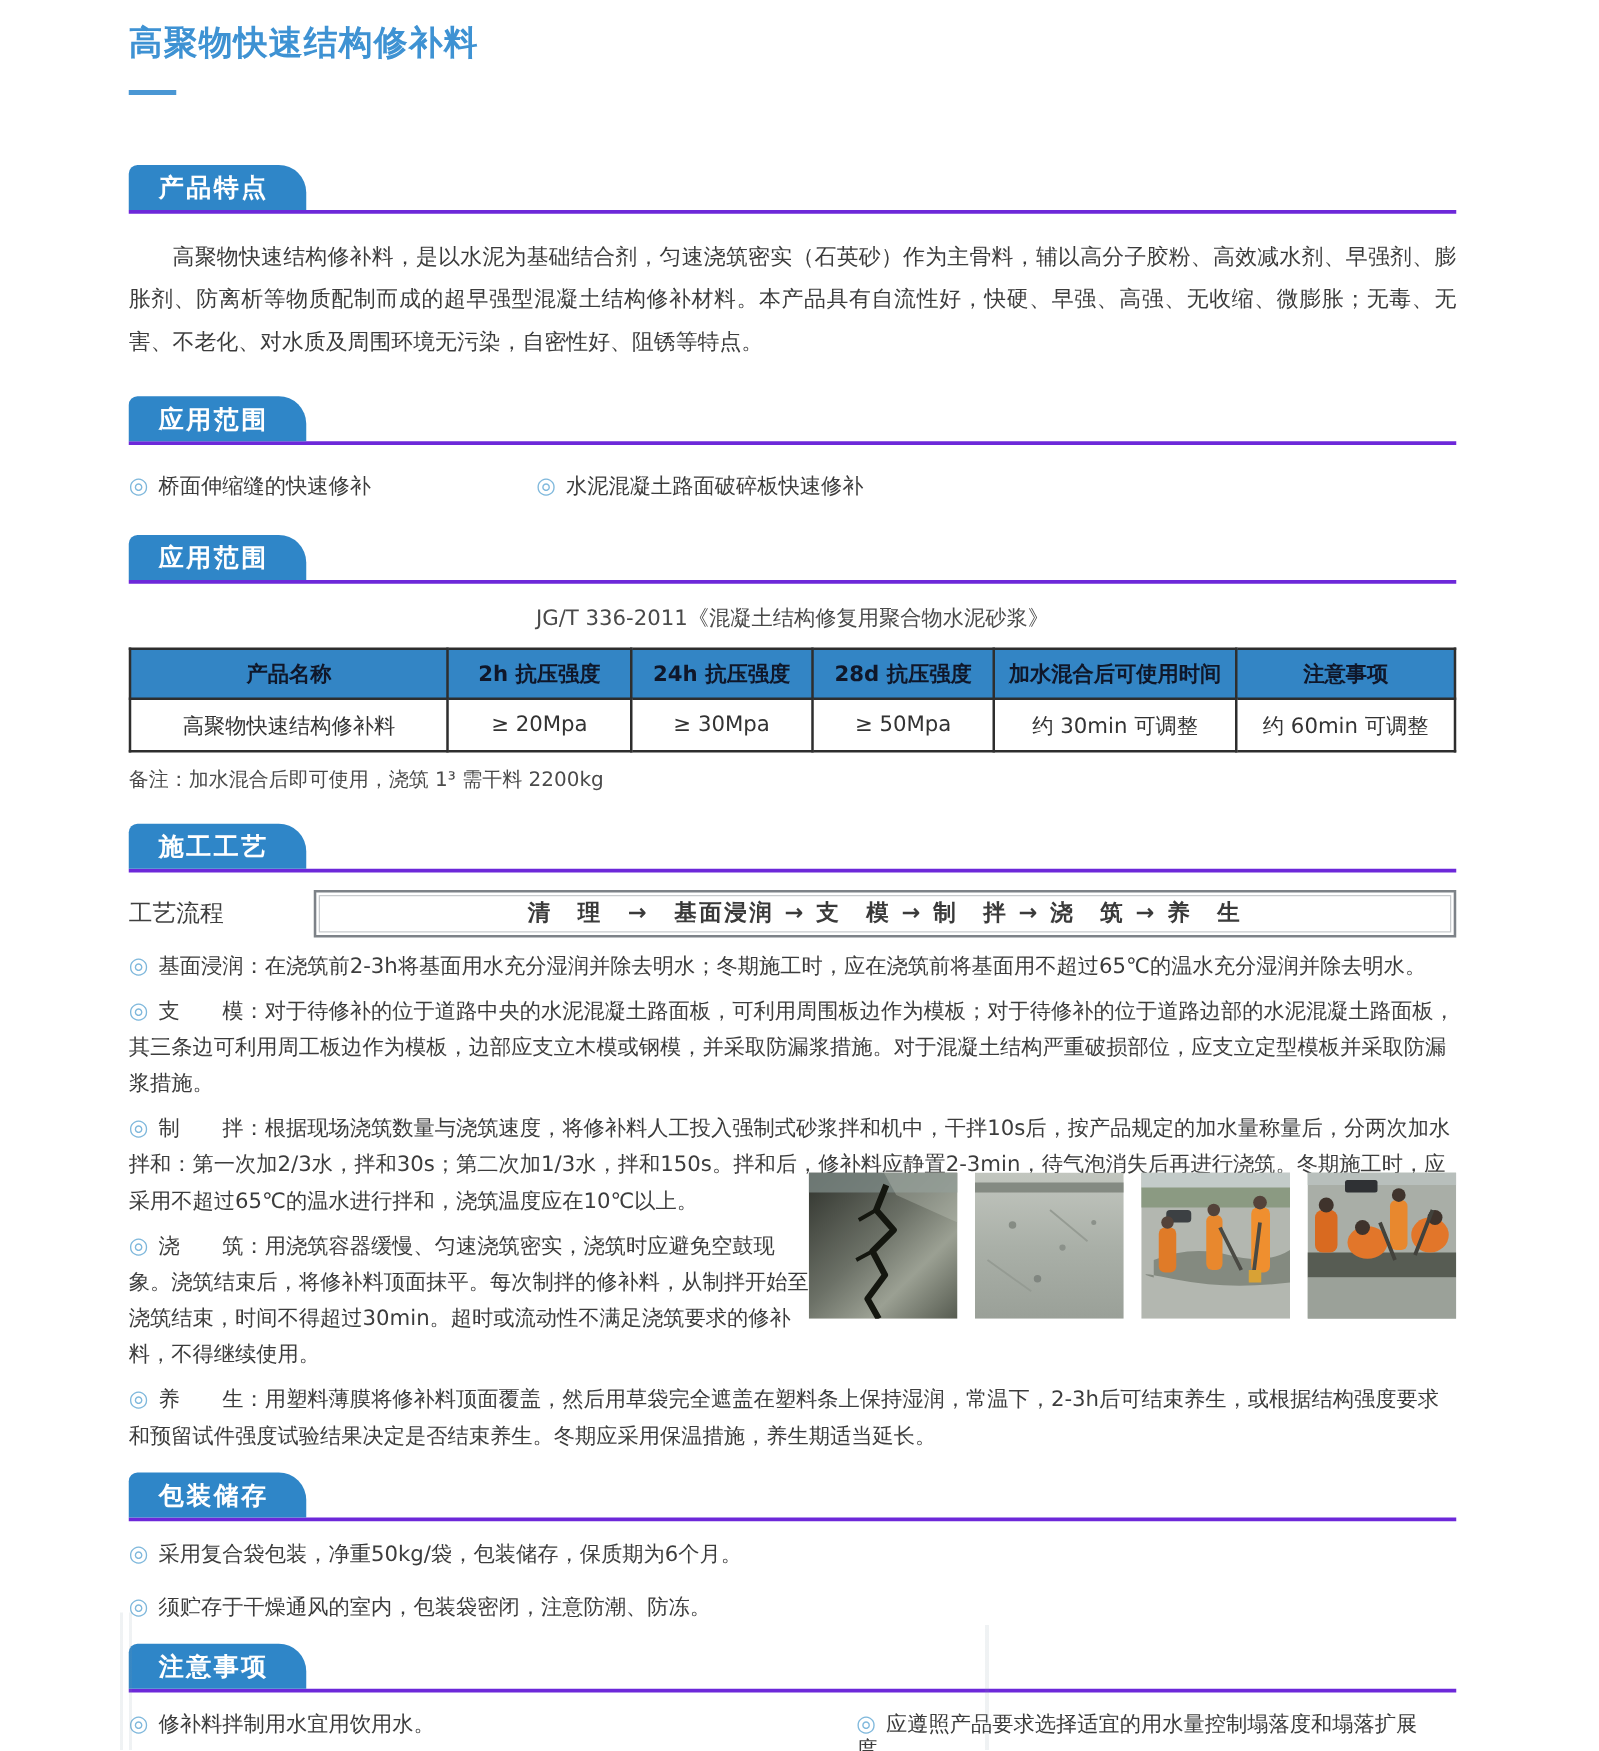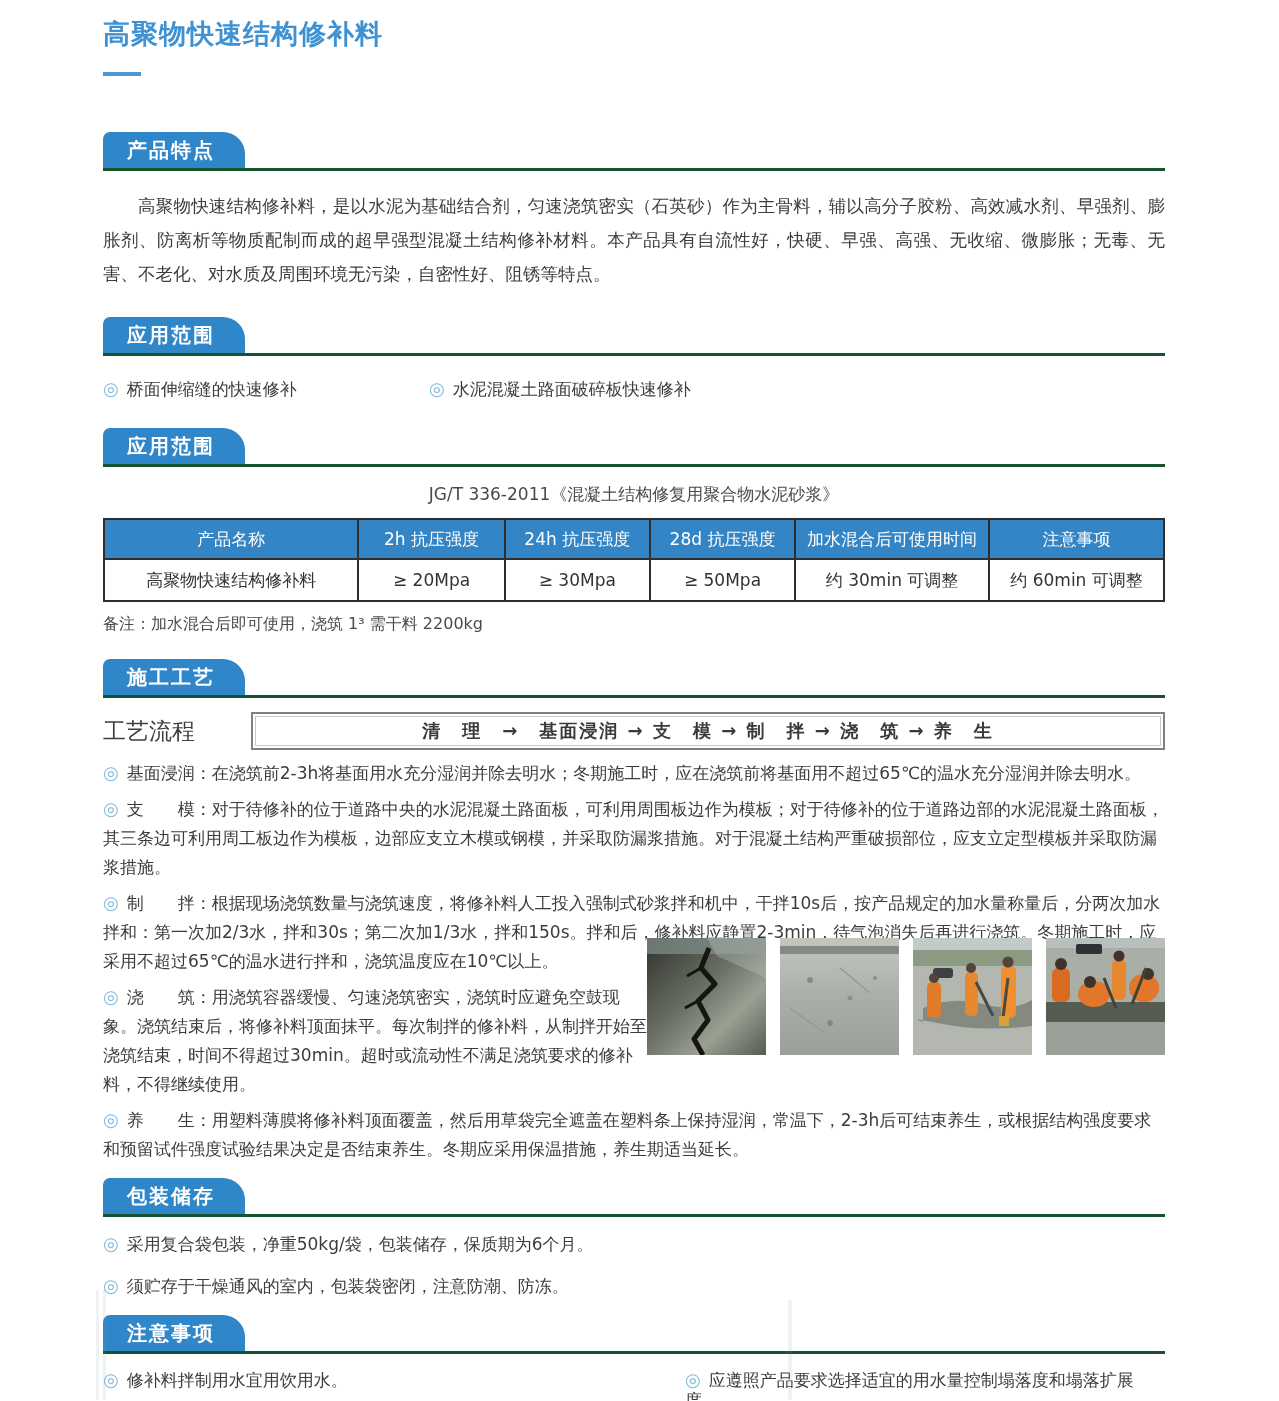--- a/index.html
+++ b/index.html
@@ -8,21 +8,21 @@
     font-family:"DejaVu Sans","Liberation Sans",sans-serif;color:#3c3c3c;
     position:relative;
   }
   .content{position:absolute;left:103px;top:0;width:1062px;}
 
   
   .page-title{margin:16px 0 0 0;font-size:27px;font-weight:bold;color:#3e92d3;letter-spacing:1px;}
   .title-underline{width:38px;height:4px;background:#4a97d4;margin-top:20px;}
 
   
-  .sec-head{border-bottom:3px solid #14532d;line-height:0;}
+  .sec-head{border-bottom:3px solid #6d28d9;line-height:0;}
   .sec-tab{
     display:inline-block;background:#2f86c8;color:#ffffff;font-weight:bold;
     font-size:20px;line-height:36px;padding:0 30px 0 24px;
     border-radius:7px 22px 0 0;letter-spacing:2px;
   }
   .mt-features{margin-top:56px;}
   .mt-applications{margin-top:26px;}
   .mt-performance{margin-top:24px;}
   .mt-process{margin-top:24px;}
   .mt-packaging{margin-top:14px;}
@@ -35,27 +35,27 @@
   .bi{color:#7fb8dc;font-size:18px;margin-right:8px;}
 
   
   .app-row{display:flex;margin-top:18px;gap:16px;}
   .app-item{flex:0 0 310px;}
 
   
   .std-caption{text-align:center;font-size:17px;color:#4a4a4a;margin:16px 0 0 0;}
   table.perf{width:100%;border-collapse:collapse;margin-top:12px;font-size:17px;}
   table.perf th,table.perf td{border:2px solid #2e2e2e;text-align:center;padding:4px 2px;}
-  table.perf th{background:#3385c5;color:#ffffff;font-weight:normal;height:30px;}
+  table.perf th{background:#3385c5;color:#0f172a;font-weight:bold;height:30px;}
   table.perf td{height:32px;color:#333;}
   .perf-note{font-size:16px;color:#4a4a4a;margin:12px 0 0 0;}
 
   
   .flow-row{display:flex;align-items:center;margin-top:14px;}
-  .flow-label{flex:0 0 148px;font-size:23px;color:#3f3f3f;}
+  .flow-label{flex:0 0 148px;font-size:19px;color:#3f3f3f;}
   .flow-box{
     flex:1;border:2px solid #7d8288;box-shadow:inset 0 0 0 2px #ffffff,inset 0 0 0 3px #c7cacd;
     text-align:center;font-size:18px;font-weight:600;letter-spacing:2px;line-height:34px;color:#3a3a3a;
   }
   .steps{position:relative;margin-top:8px;}
   .step{margin:4px 0 6px 0;}
   .step.narrow{width:545px;}
   .photos{
     position:absolute;right:0;top:180px;width:518px;height:118px;
     display:flex;justify-content:space-between;

